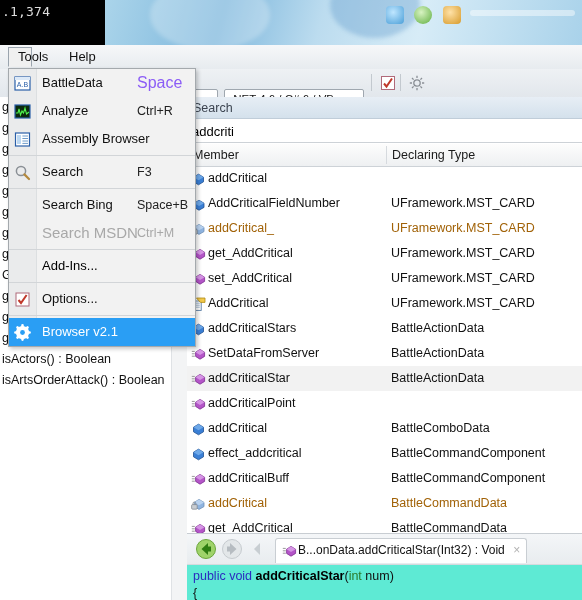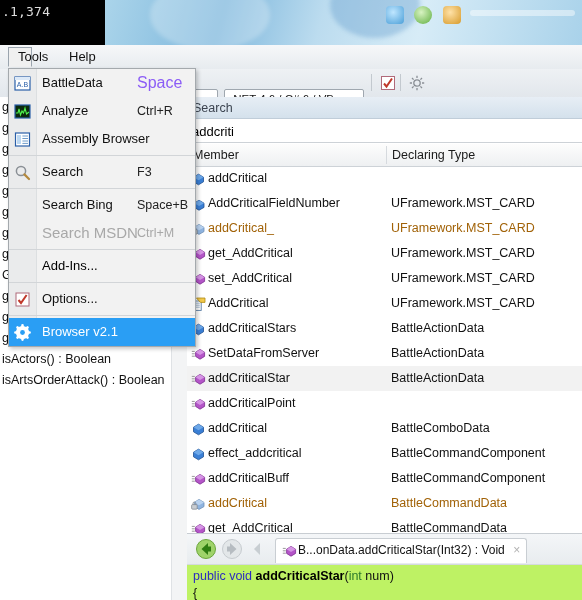--- a/index.html
+++ b/index.html
@@ -141,21 +141,21 @@
   }
   .hscroll .lbtn:after{
     content:"";position:absolute;left:5px;top:4px;width:0;height:0;
     border-top:3.5px solid transparent;border-bottom:3.5px solid transparent;
     border-right:4px solid #7d858c;
   }
 
   
   .codearea{
     position:absolute;left:187px;top:488px;width:395px;height:67px;
-    background:#bef264;border-top:1px solid #c8cdd2;
+    background:#5eead4;border-top:1px solid #c8cdd2;
   }
   .navbar{
     position:absolute;left:0;top:0;width:395px;height:30px;
     background:linear-gradient(#f4f6f8,#e8ecef);border-bottom:1px solid #d5dade;
   }
   .navbtn{position:absolute;top:4px;width:22px;height:22px;}
   .tab{
     position:absolute;left:88px;top:4px;height:25px;box-sizing:border-box;
     background:#fff;border:1px solid #c9ced3;border-bottom:none;
     border-radius:3px 3px 0 0;padding:0 6px 0 6px;font-size:12px;line-height:23px;color:#111;

